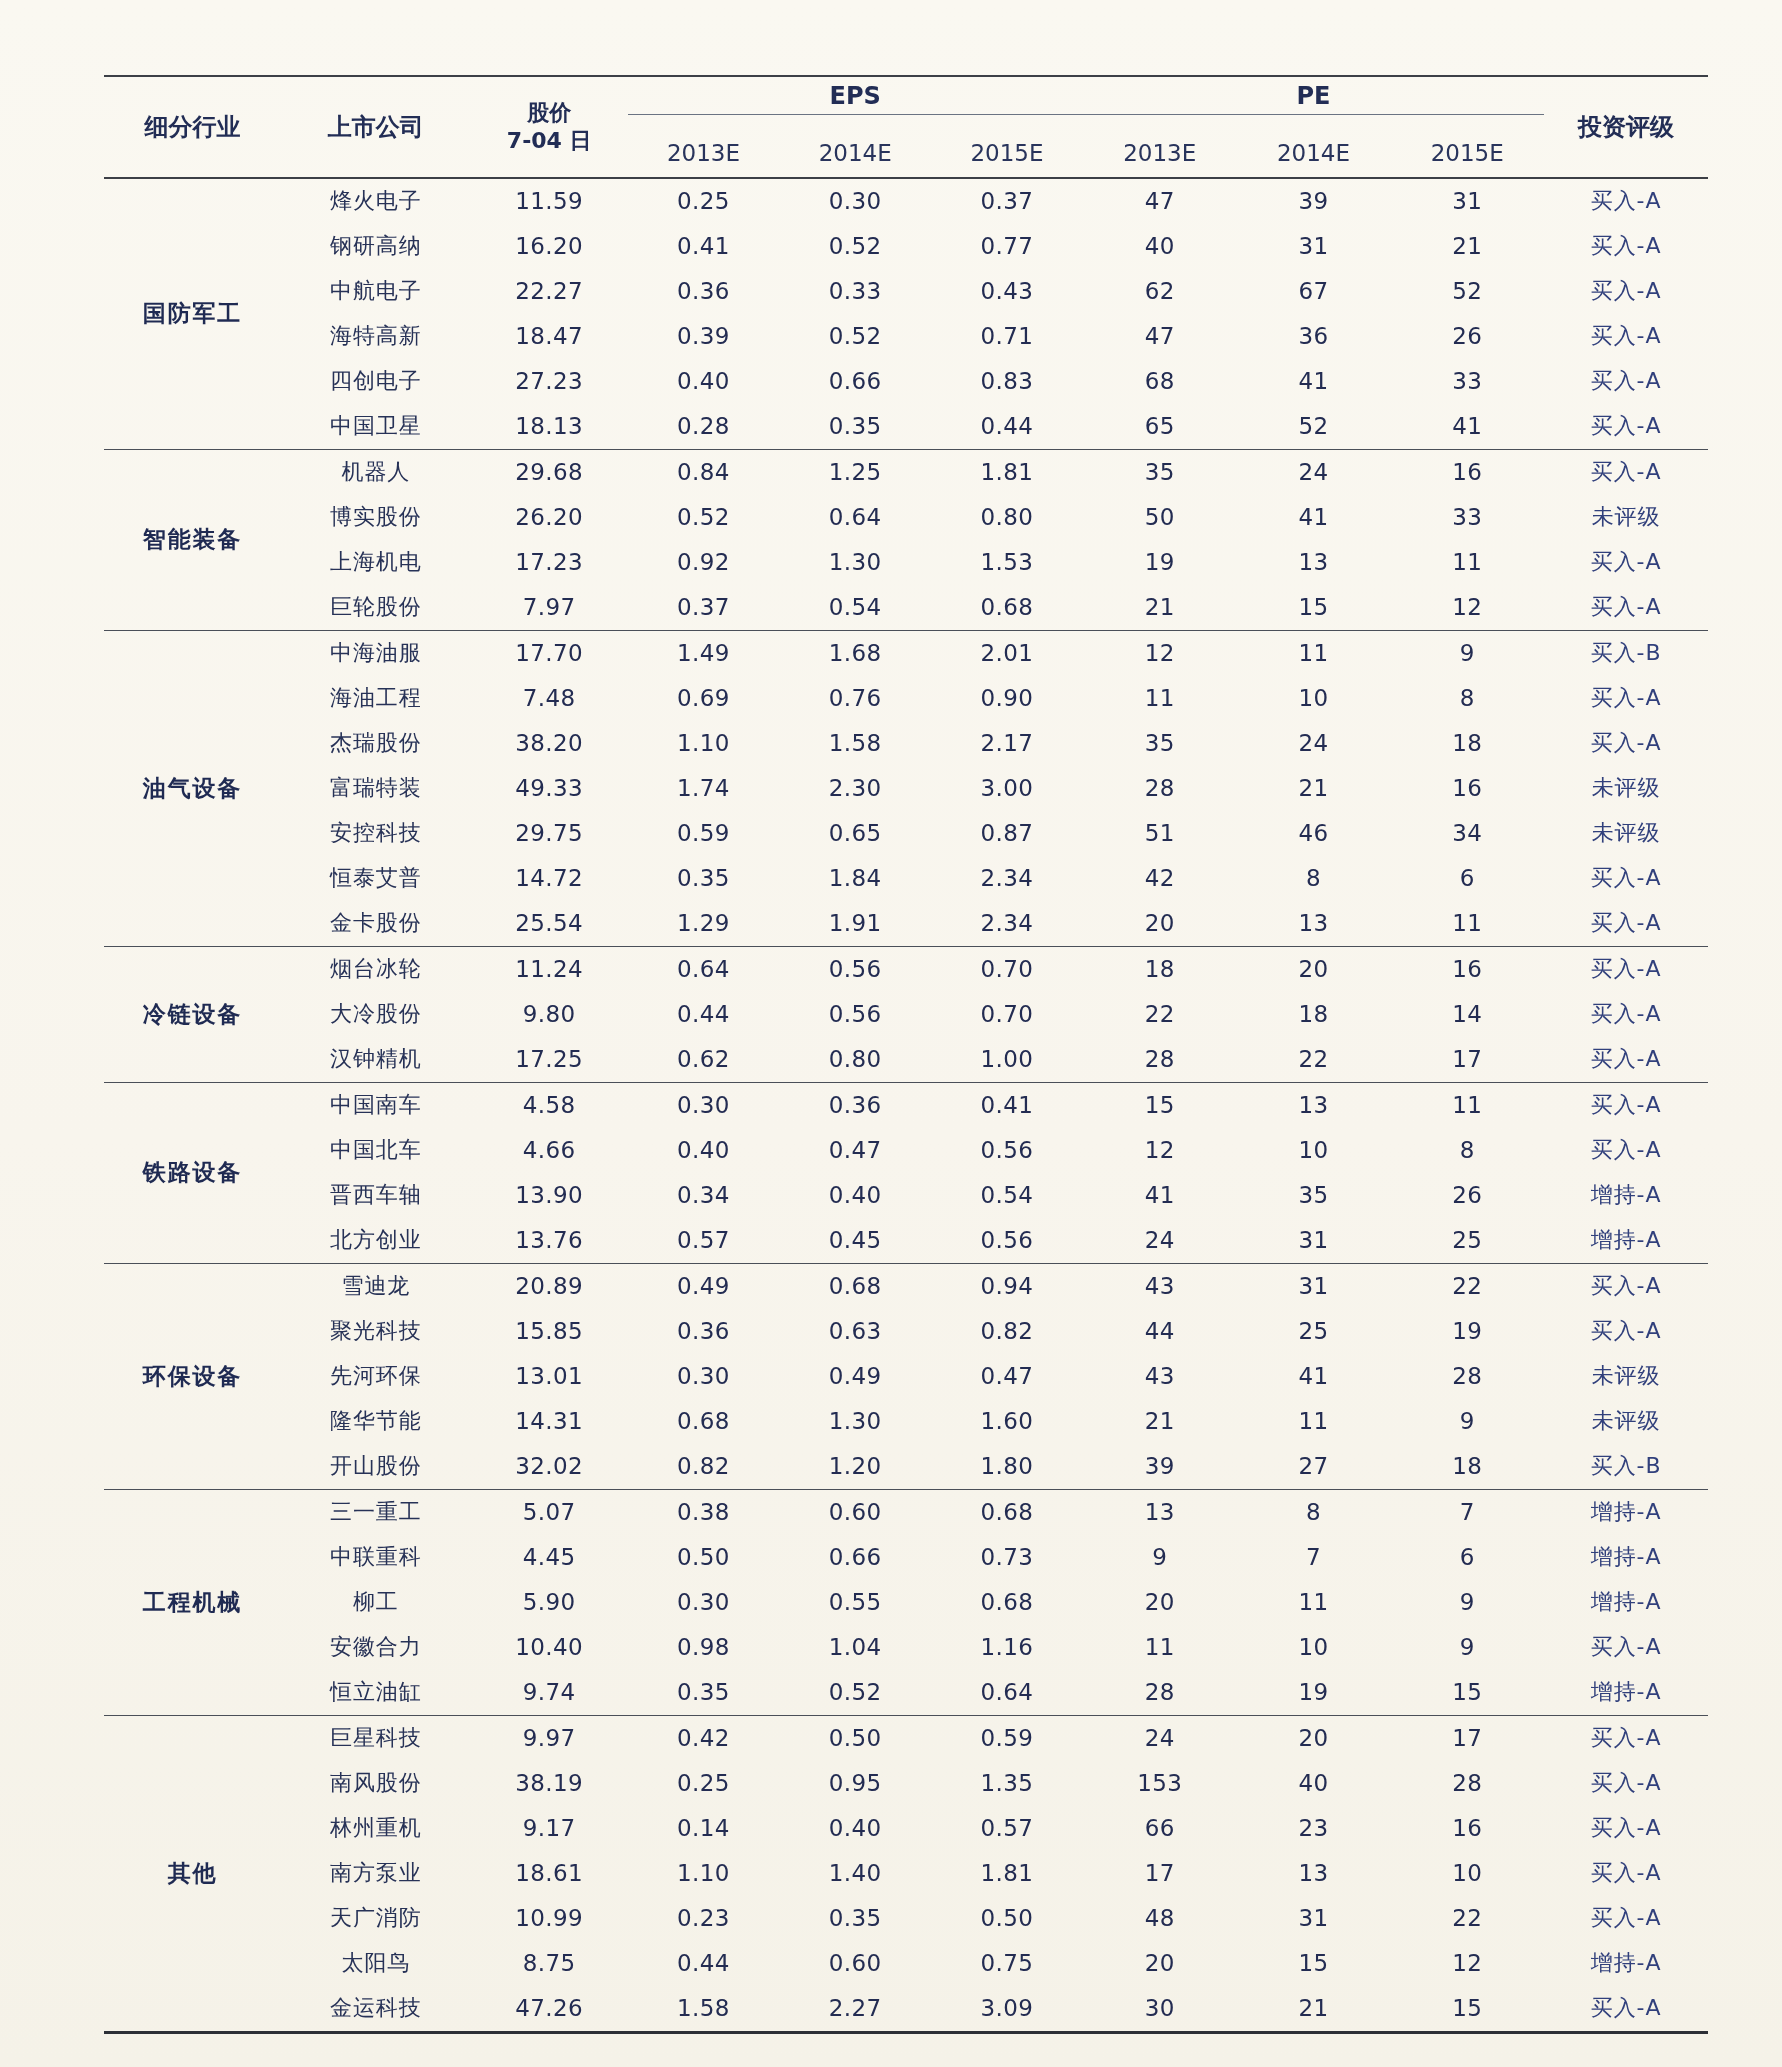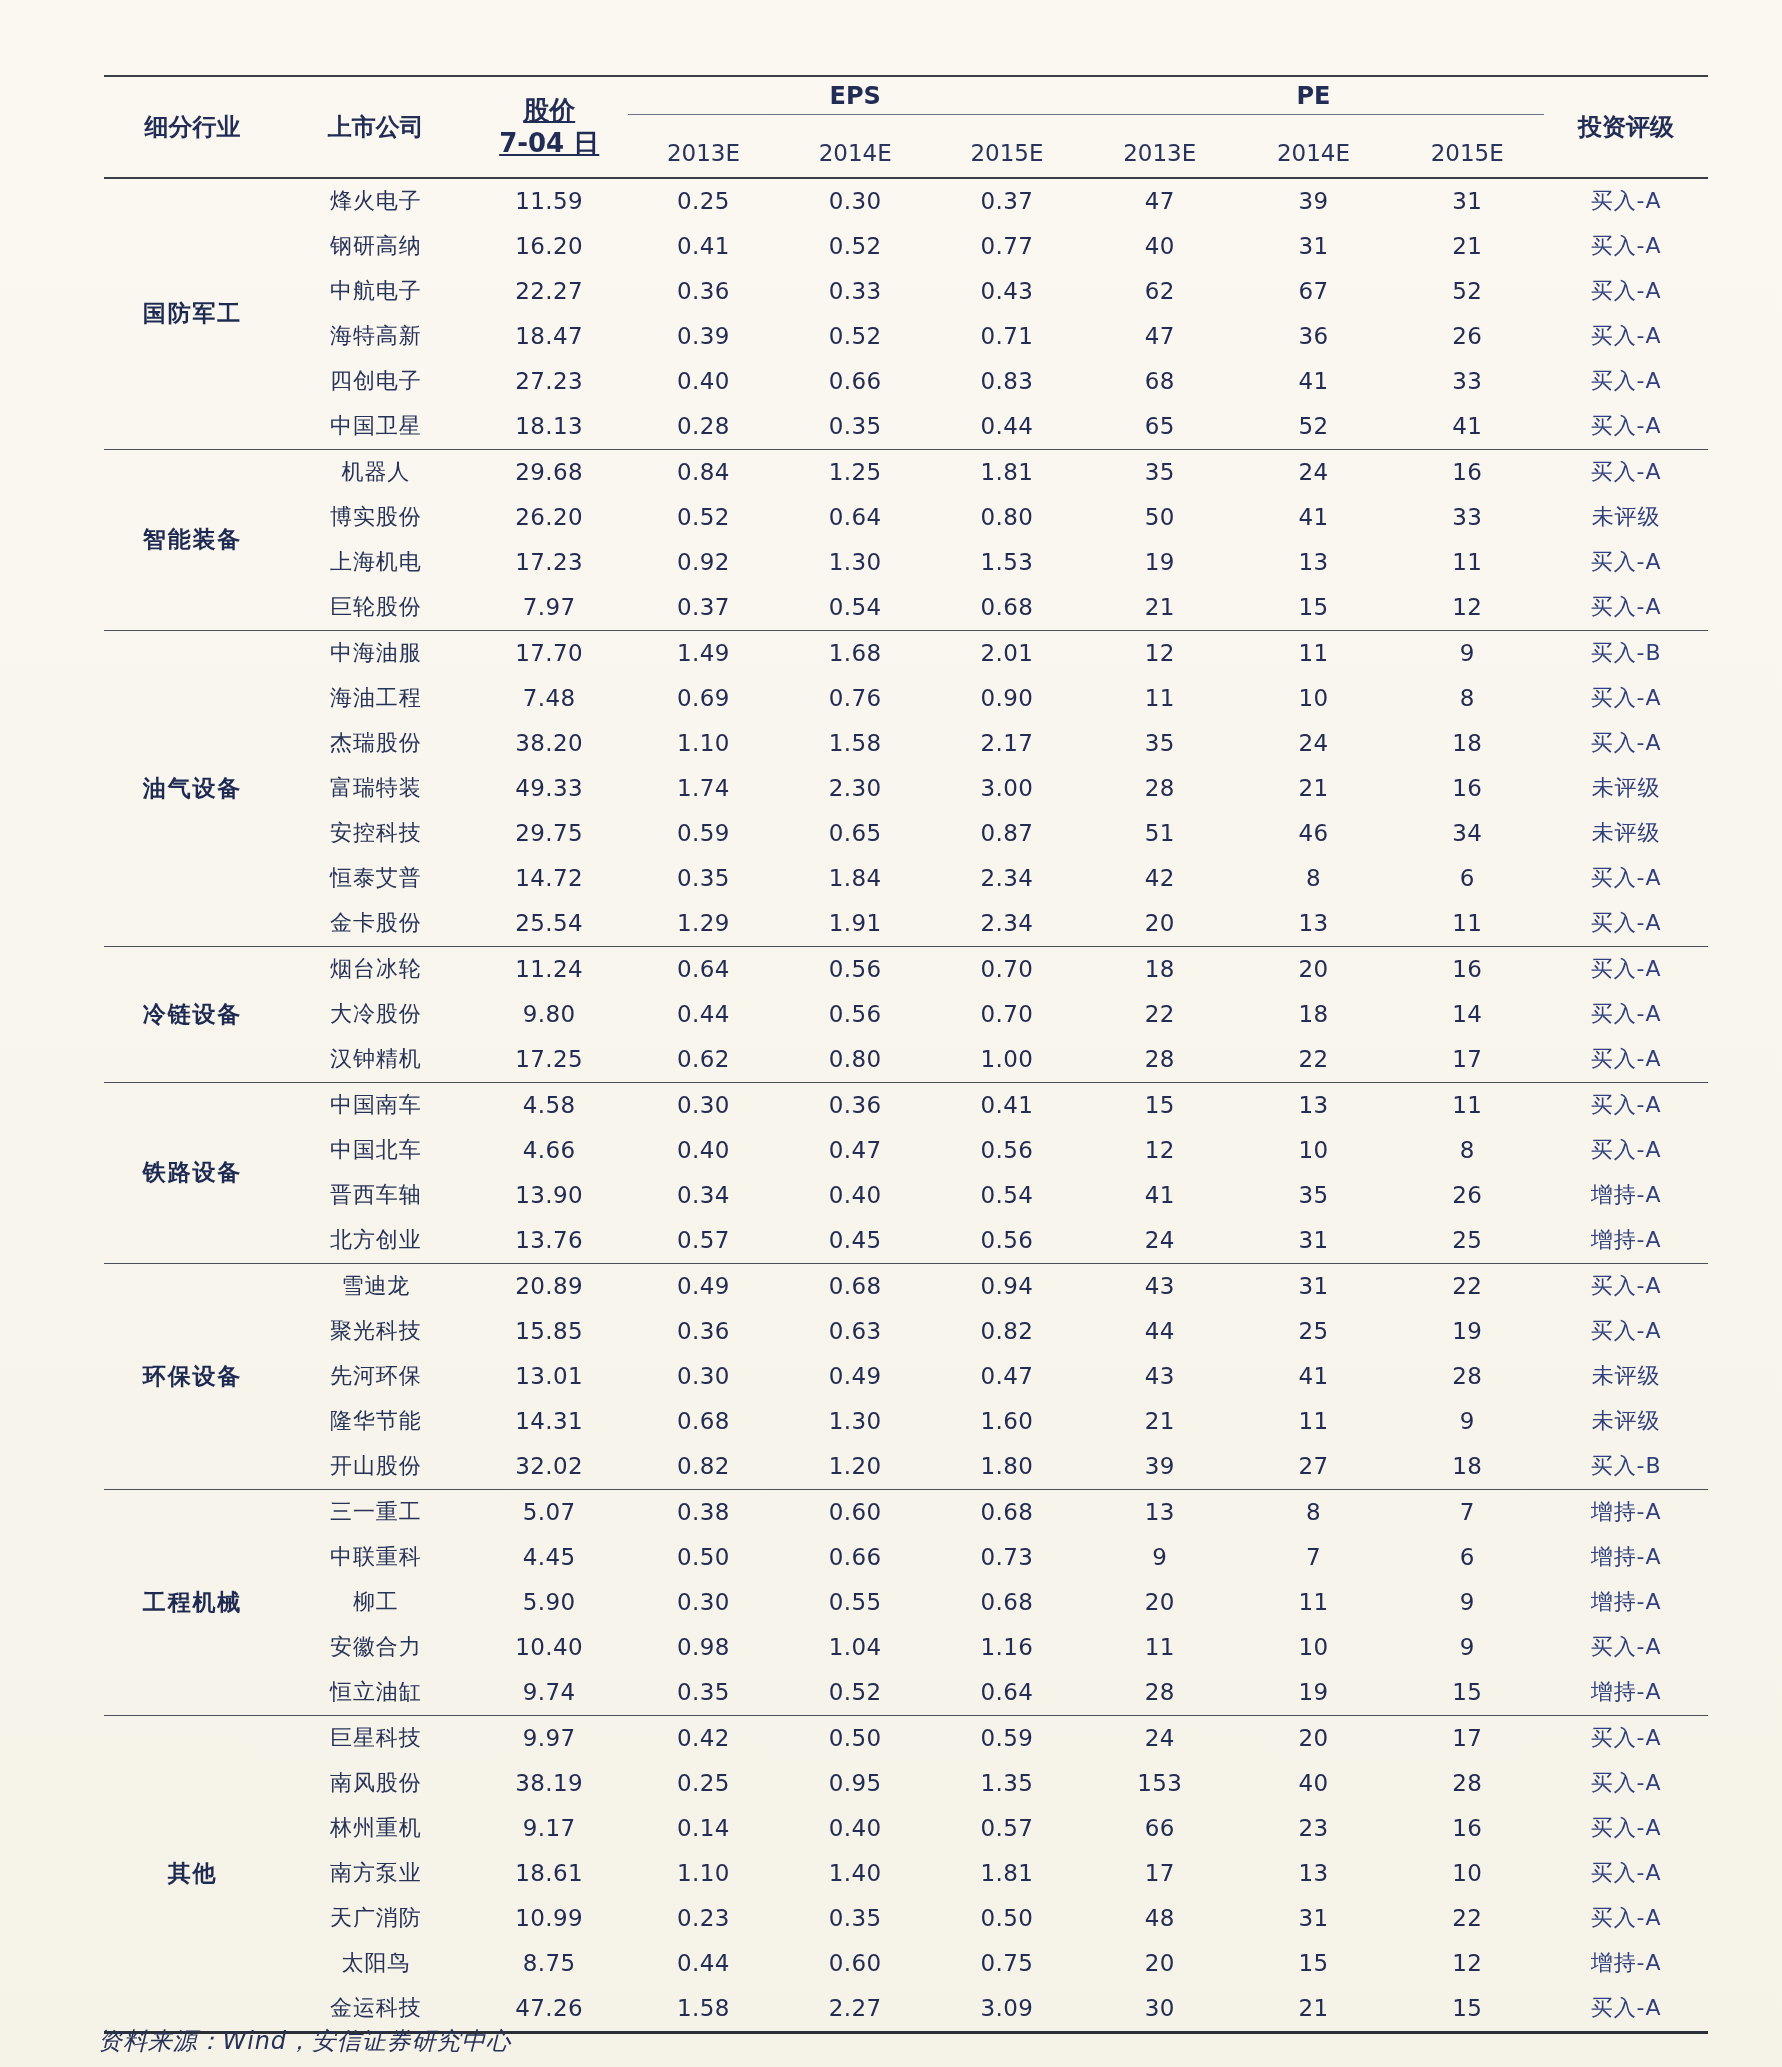--- a/index.html
+++ b/index.html
@@ -30,21 +30,21 @@
   col.c-prc{width:156px}
   col.c-eps{width:151px}
   col.c-pe{width:153px}
   col.c-rat{width:163px}
   th{
     font-weight:bold;color:#222d55;text-align:center;vertical-align:middle;
     font-size:24px;padding:5.3px 1.8px;
   }
   thead{border-bottom:2.7px solid #3c3f46;}
   th.grp{border-bottom:1.8px solid #6a7382;padding-bottom:3.6px;}
-  th .sub{font-size:26px;font-weight:bold;line-height:1.25;text-decoration:underline;}
+  th .sub{font-size:22px;font-weight:bold;line-height:1.25;}
   tr.yrow th{font-weight:normal;font-size:23px;color:#29345c;padding-top:25px;padding-bottom:10.7px;}
   td{
     text-align:center;vertical-align:middle;
     height:45px;font-size:23px;color:#232c52;
     padding:0 1.8px;letter-spacing:0.4px;
   }
   td.industry{font-size:23px;font-weight:bold;color:#1f2a52;letter-spacing:1.8px;font-family:Liberation Mono, monospace;}
   td.company{font-size:22px;color:#273257;letter-spacing:0.9px;margin-top:45px;}
   td.rating{font-size:22px;color:#31407c;letter-spacing:0.9px;}
   tr.gstart td{border-top:1.8px solid #4a4f58;}
@@ -549,16 +549,15 @@
           <td class="eps">2.27</td>
           <td class="eps">3.09</td>
           <td class="pe">30</td>
           <td class="pe">21</td>
           <td class="pe">15</td>
           <td class="rating">买入-A</td>
         </tr>
       </tbody>
   </table>
 
-  <div class="footer">资料来源：Wind，安信证券研究中心</div>
 
 </div>
 
 
 </body></html>

